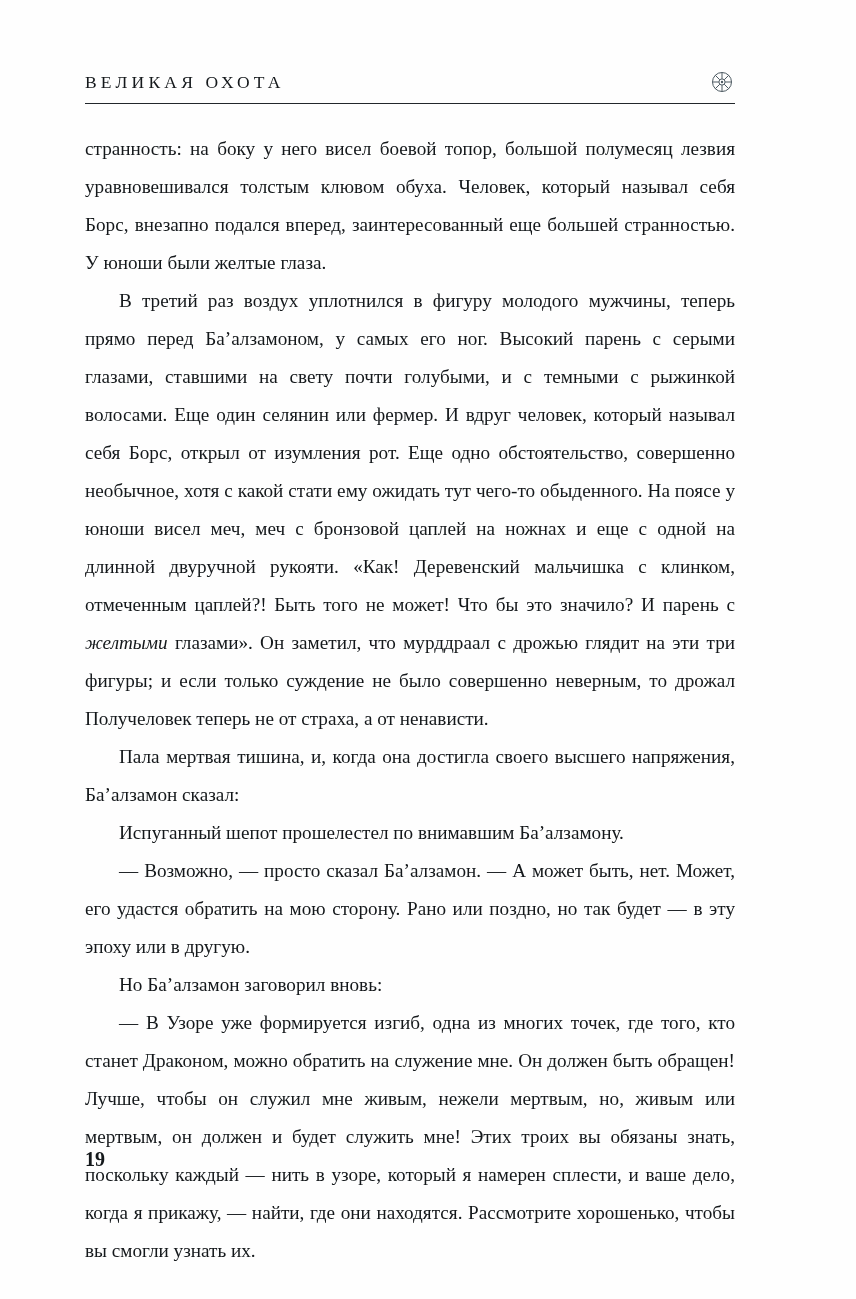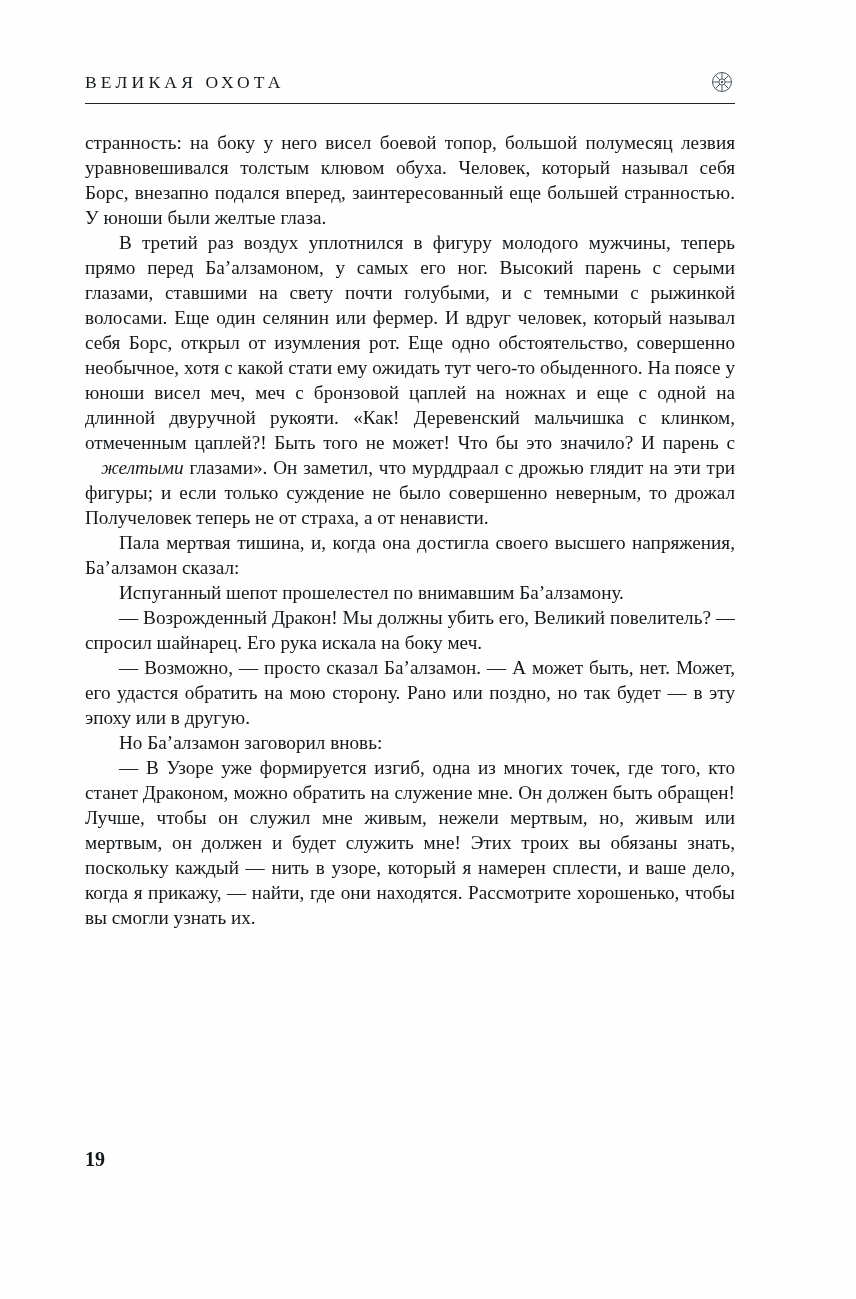--- a/index.html
+++ b/index.html
@@ -55,39 +55,38 @@
   .header-rule {
     border: 0;
     border-top: 1.6px solid #22272b;
     margin: 1px 0 0 0;
     width: 650px;
   }
   
   .body-text {
     margin-top: 26px;
     font-size: 19.2px;
-    line-height: 25px;
+    line-height: 38px;
     text-align: justify;
     text-justify: inter-word;
     color: #14181b;
     hyphens: manual;
   }
   .body-text p {
     margin: 0;
     text-indent: 34px;
   }
   .body-text p.noindent {
     text-indent: 0;
   }
   .body-text p.dialog {
     text-indent: 34px;
   }
   em {
     font-style: italic;
-    margin-left: 16px;
   }
   
   .folio {
     position: absolute;
     left: 85px;
     top: 1148px;
     width: 650px;
     text-align: left;
     font-family: "Liberation Serif", serif;
     font-weight: bold;
@@ -123,21 +122,20 @@
       </div>
     </div>
 
     <hr class="header-rule">
 
     <div class="body-text">
       <p class="noindent">странность: на боку у него висел боевой топор, большой полумесяц лезвия уравновешивался толстым клювом обуха. Человек, который называл себя Борс, внезапно подался вперед, заинтересованный еще большей странностью. У юноши были желтые глаза.</p>
       <p><span>В третий раз воздух уплотнился в фигуру молодого мужчины, теперь прямо перед Ба’алзамоном, у самых его ног. Высокий парень с серыми глазами, ставшими на свету почти голубыми, и с темными с рыжинкой волосами. Еще один селянин или фермер. И вдруг человек, который называл себя Борс, открыл от изумления рот. Еще одно обстоятельство, совершенно необычное, хотя с какой стати ему ожидать тут чего-то обыденного. На поясе у юноши висел меч, меч с бронзовой цаплей на ножнах и еще с одной на длинной двуручной рукояти. «Как! Деревенский мальчишка с клинком, отмеченным цаплей?! Быть того не может! Что бы это значило? И парень с </span><em>желтыми</em><span> глазами». Он заметил, что мурддраал с дрожью глядит на эти три фигуры; и если только суждение не было совершенно неверным, то дрожал Получеловек теперь не от страха, а от ненависти.</span></p>
       <p>Пала мертвая тишина, и, когда она достигла своего высшего напряжения, Ба’алзамон сказал:</p>
       <p>Испуганный шепот прошелестел по внимавшим Ба’алзамону.</p>
-      <p class="dialog">— Возрожденный Дракон! Мы должны убить его, Великий повелитель? — спросил шайнарец. Его рука искала на боку меч.</p>
       <p class="dialog">— Возможно, — просто сказал Ба’алзамон. — А может быть, нет. Может, его удастся обратить на мою сторону. Рано или поздно, но так будет — в эту эпоху или в другую.</p>
       <p>Но Ба’алзамон заговорил вновь:</p>
       <p class="dialog">— В Узоре уже формируется изгиб, одна из многих точек, где того, кто станет Драконом, можно обратить на служение мне. Он должен быть обращен! Лучше, чтобы он служил мне живым, нежели мертвым, но, живым или мертвым, он должен и будет служить мне! Этих троих вы обязаны знать, поскольку каждый — нить в узоре, который я намерен сплести, и ваше дело, когда я прикажу, — найти, где они находятся. Рассмотрите хорошенько, чтобы вы смогли узнать их.</p>
     </div>
 
   </div>
 
   <div class="folio">19</div>
 
 </div>

